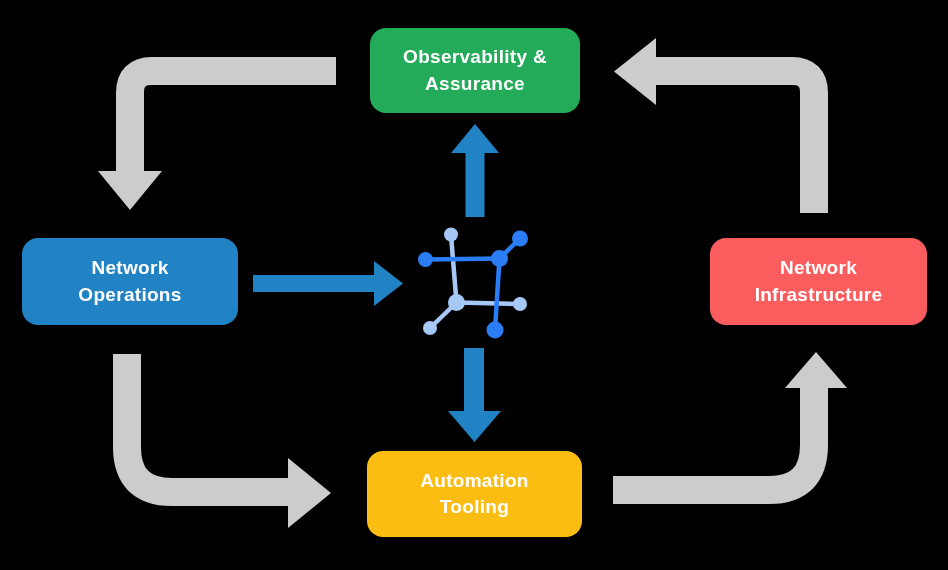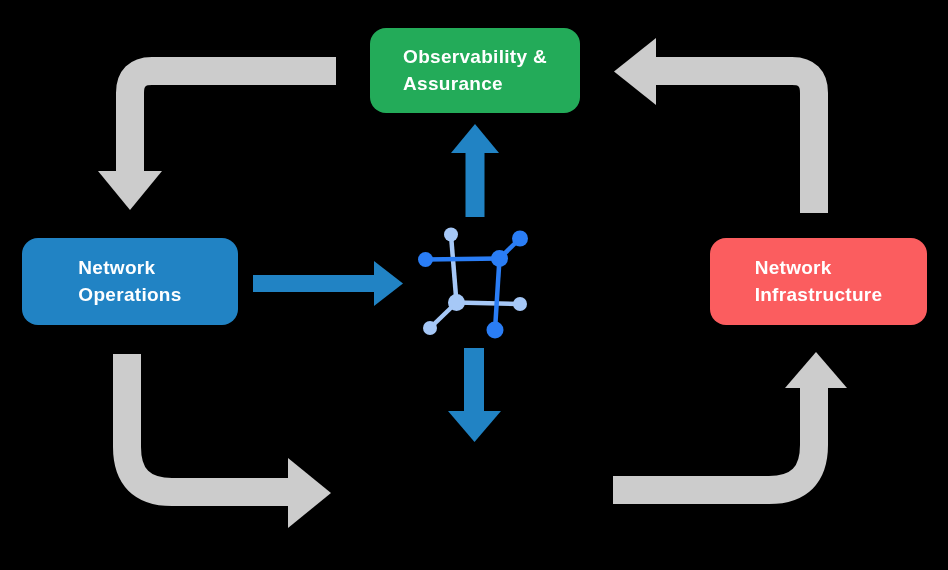--- a/index.html
+++ b/index.html
@@ -16,21 +16,21 @@
   }
   .canvas svg { position: absolute; left: 0; top: 0; }
 
   .node {
     position: absolute;
     display: flex;
     align-items: center;
     justify-content: center;
     border-radius: 16px;
     color: var(--text, #fff);
-    text-align: left;
+    text-align: center;
   }
   .node-label {
     font-size: 19px;
     font-weight: 600;
     line-height: 1.38;
     letter-spacing: 0.3px;
     white-space: pre-line;
   }
   #node-observability  { left: 370px; top: 28px;  width: 210px; height: 85px; background: var(--node-green);  }
   #node-operations     { left: 22px;  top: 238px; width: 216px; height: 87px; background: var(--node-blue);   }
@@ -111,14 +111,18 @@
 Assurance</span>
   </div>
   <div class="node" id="node-operations">
     <span class="node-label">Network
 Operations</span>
   </div>
   <div class="node" id="node-infrastructure">
     <span class="node-label">Network
 Infrastructure</span>
   </div>
+  <div class="node" id="node-automation">
+    <span class="node-label">Automation
+Tooling</span>
+  </div>
 
 </div>
 
 </body></html>

